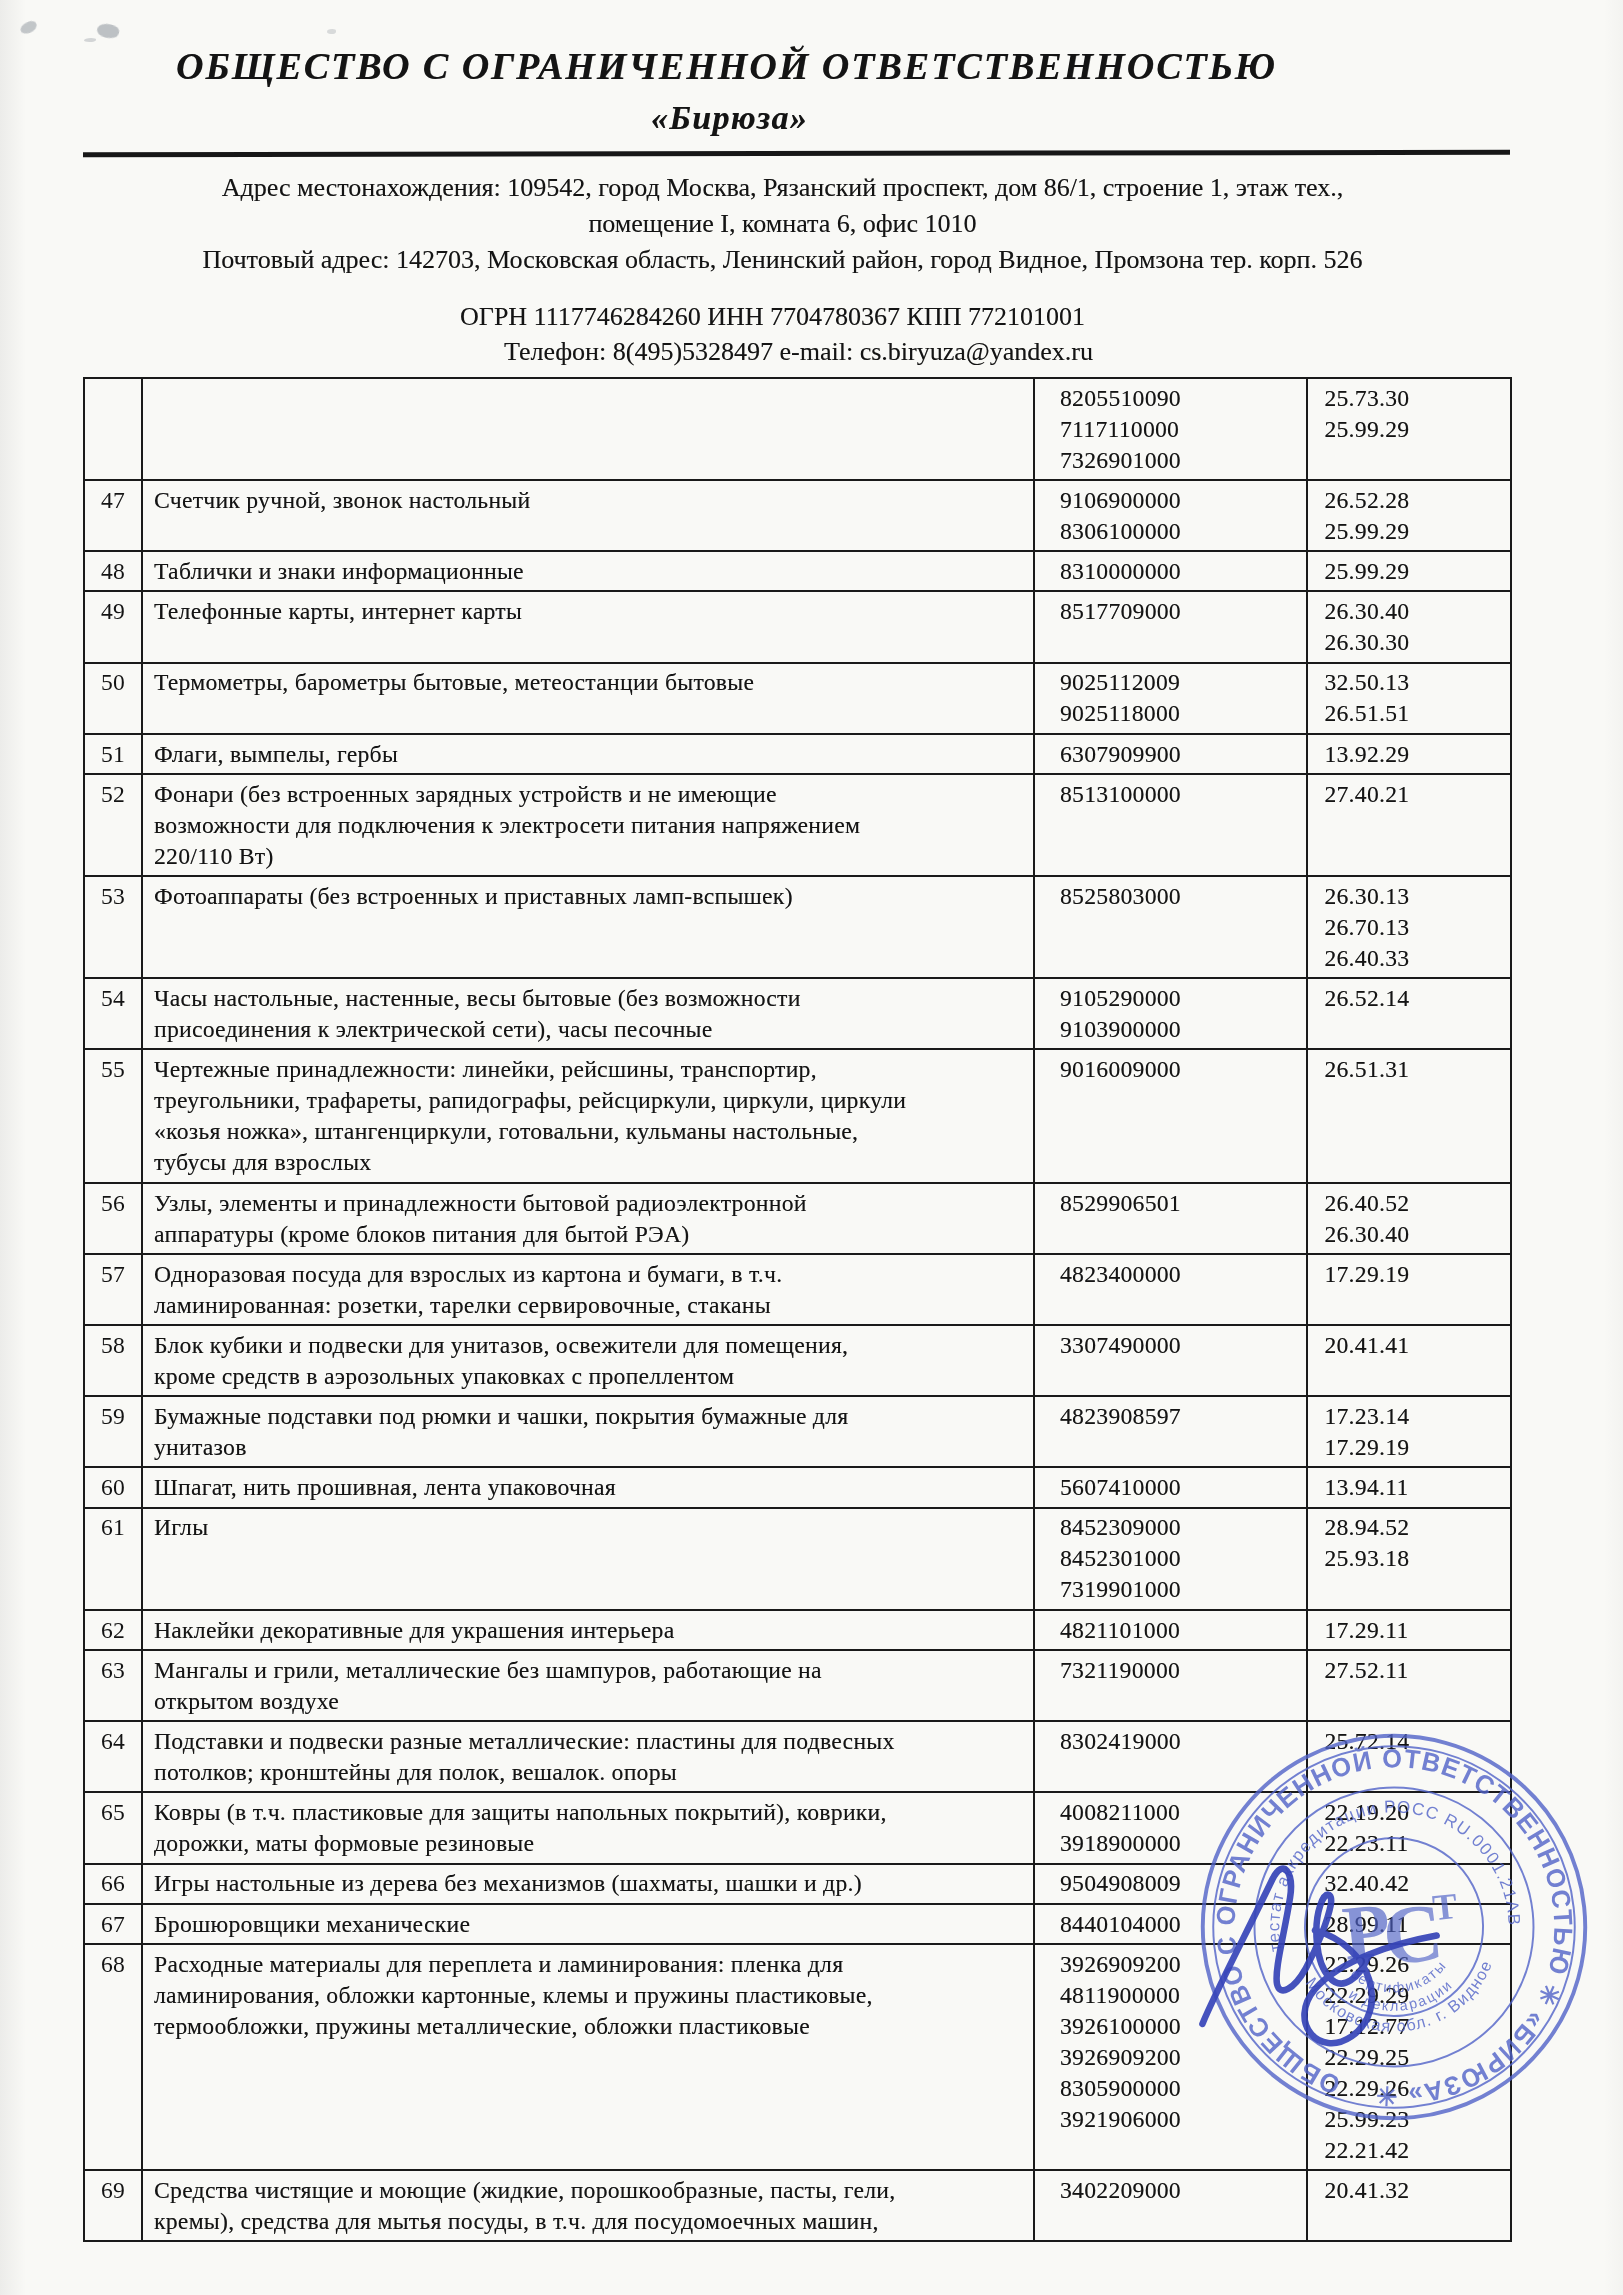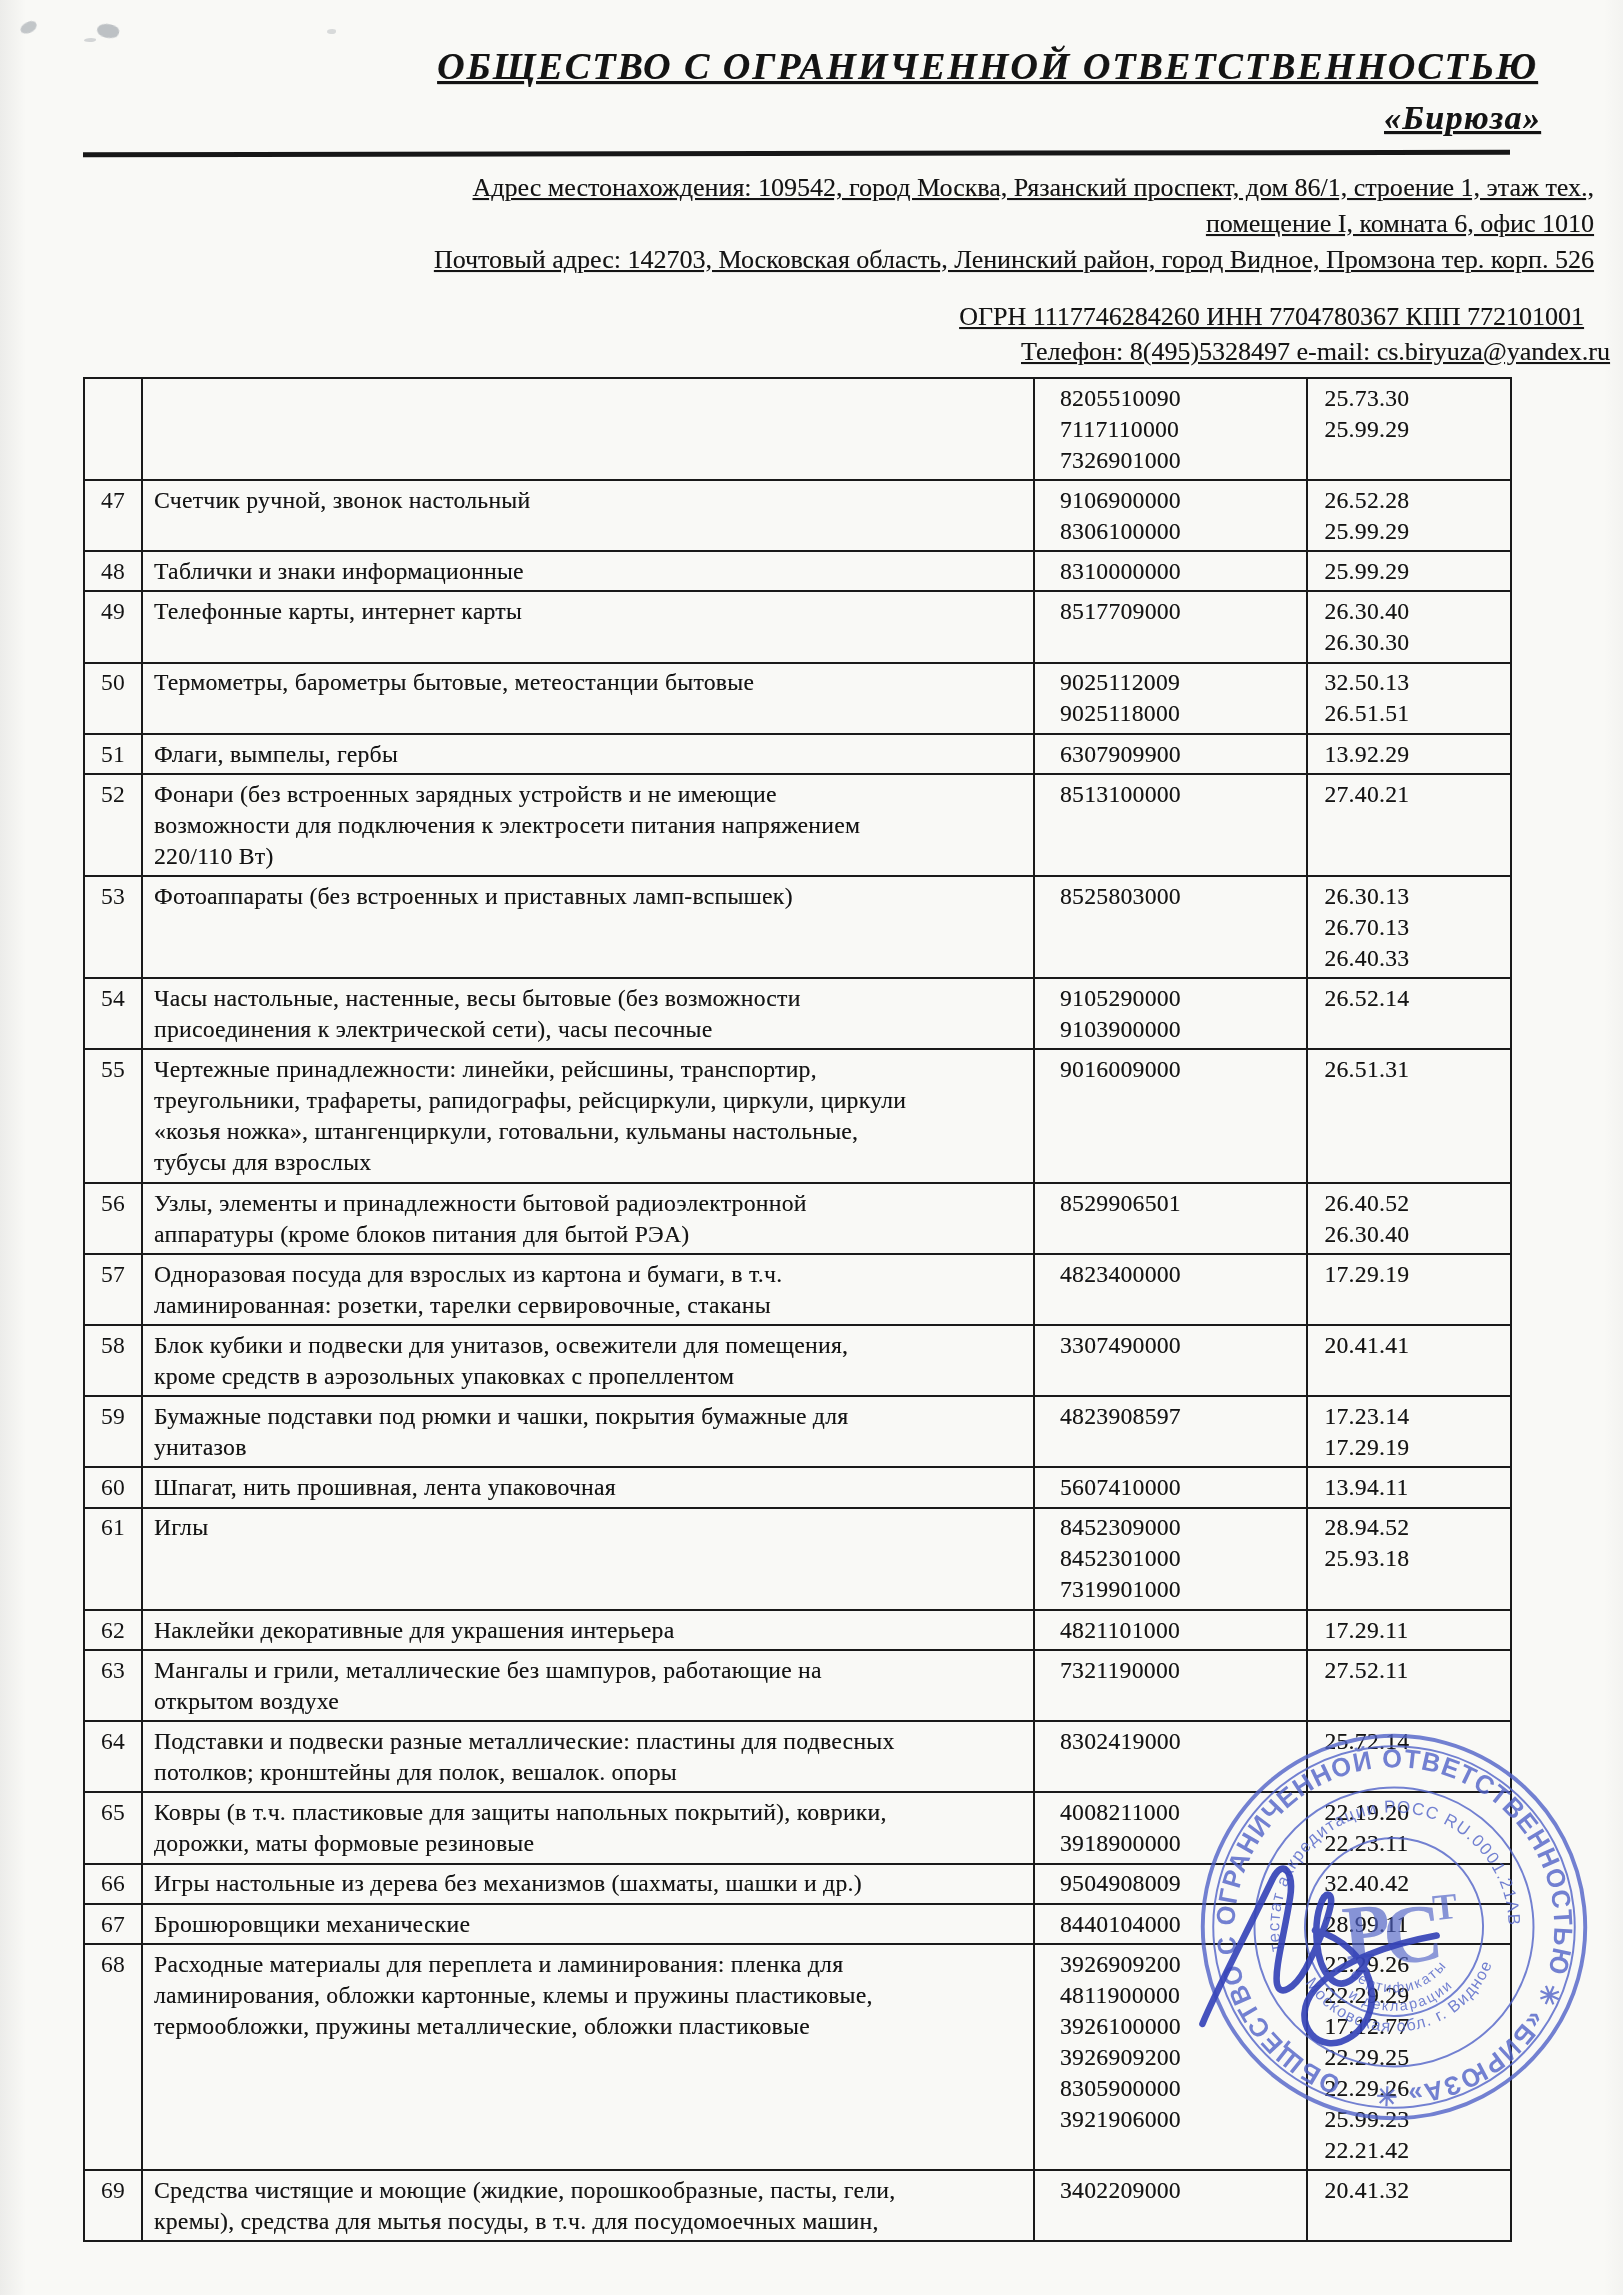--- a/index.html
+++ b/index.html
@@ -18,21 +18,21 @@
     background:linear-gradient(90deg,rgba(60,60,70,0.07),rgba(0,0,0,0) 26px),
                linear-gradient(270deg,rgba(60,60,70,0.03),rgba(0,0,0,0) 19.6px);
     pointer-events:none;
   }
   .smudge{position:absolute;border-radius:60% 40% 55% 45%;background:#8d949c;opacity:.55;filter:blur(0.7px);}
   .s1{left:19.6px;top:22px;width:17px;height:10.5px;transform:rotate(-20deg);opacity:.5;}
   .s2{left:97px;top:23.6px;width:22px;height:14.4px;transform:rotate(15deg);}
   .s3{left:84px;top:38px;width:11.8px;height:3.9px;opacity:.35;}
   .s4{left:327px;top:29px;width:9.2px;height:5.2px;opacity:.3;}
 
-  .hdr{text-align:right;text-decoration:underline;}
+  .hdr{text-align:center;}
   .t1{
     font-size:38px;font-weight:bold;font-style:italic;letter-spacing:2px;
     line-height:46px;transform:translateX(-85px);
     text-shadow:0.3px 0.3px 0 rgba(0,0,0,.5);
   }
   .t2{
     font-size:34px;font-weight:bold;font-style:italic;letter-spacing:1.3px;
     line-height:41px;margin-top:7.9px;transform:translateX(-82px);
     text-shadow:0.3px 0.3px 0 rgba(0,0,0,.5);
   }

